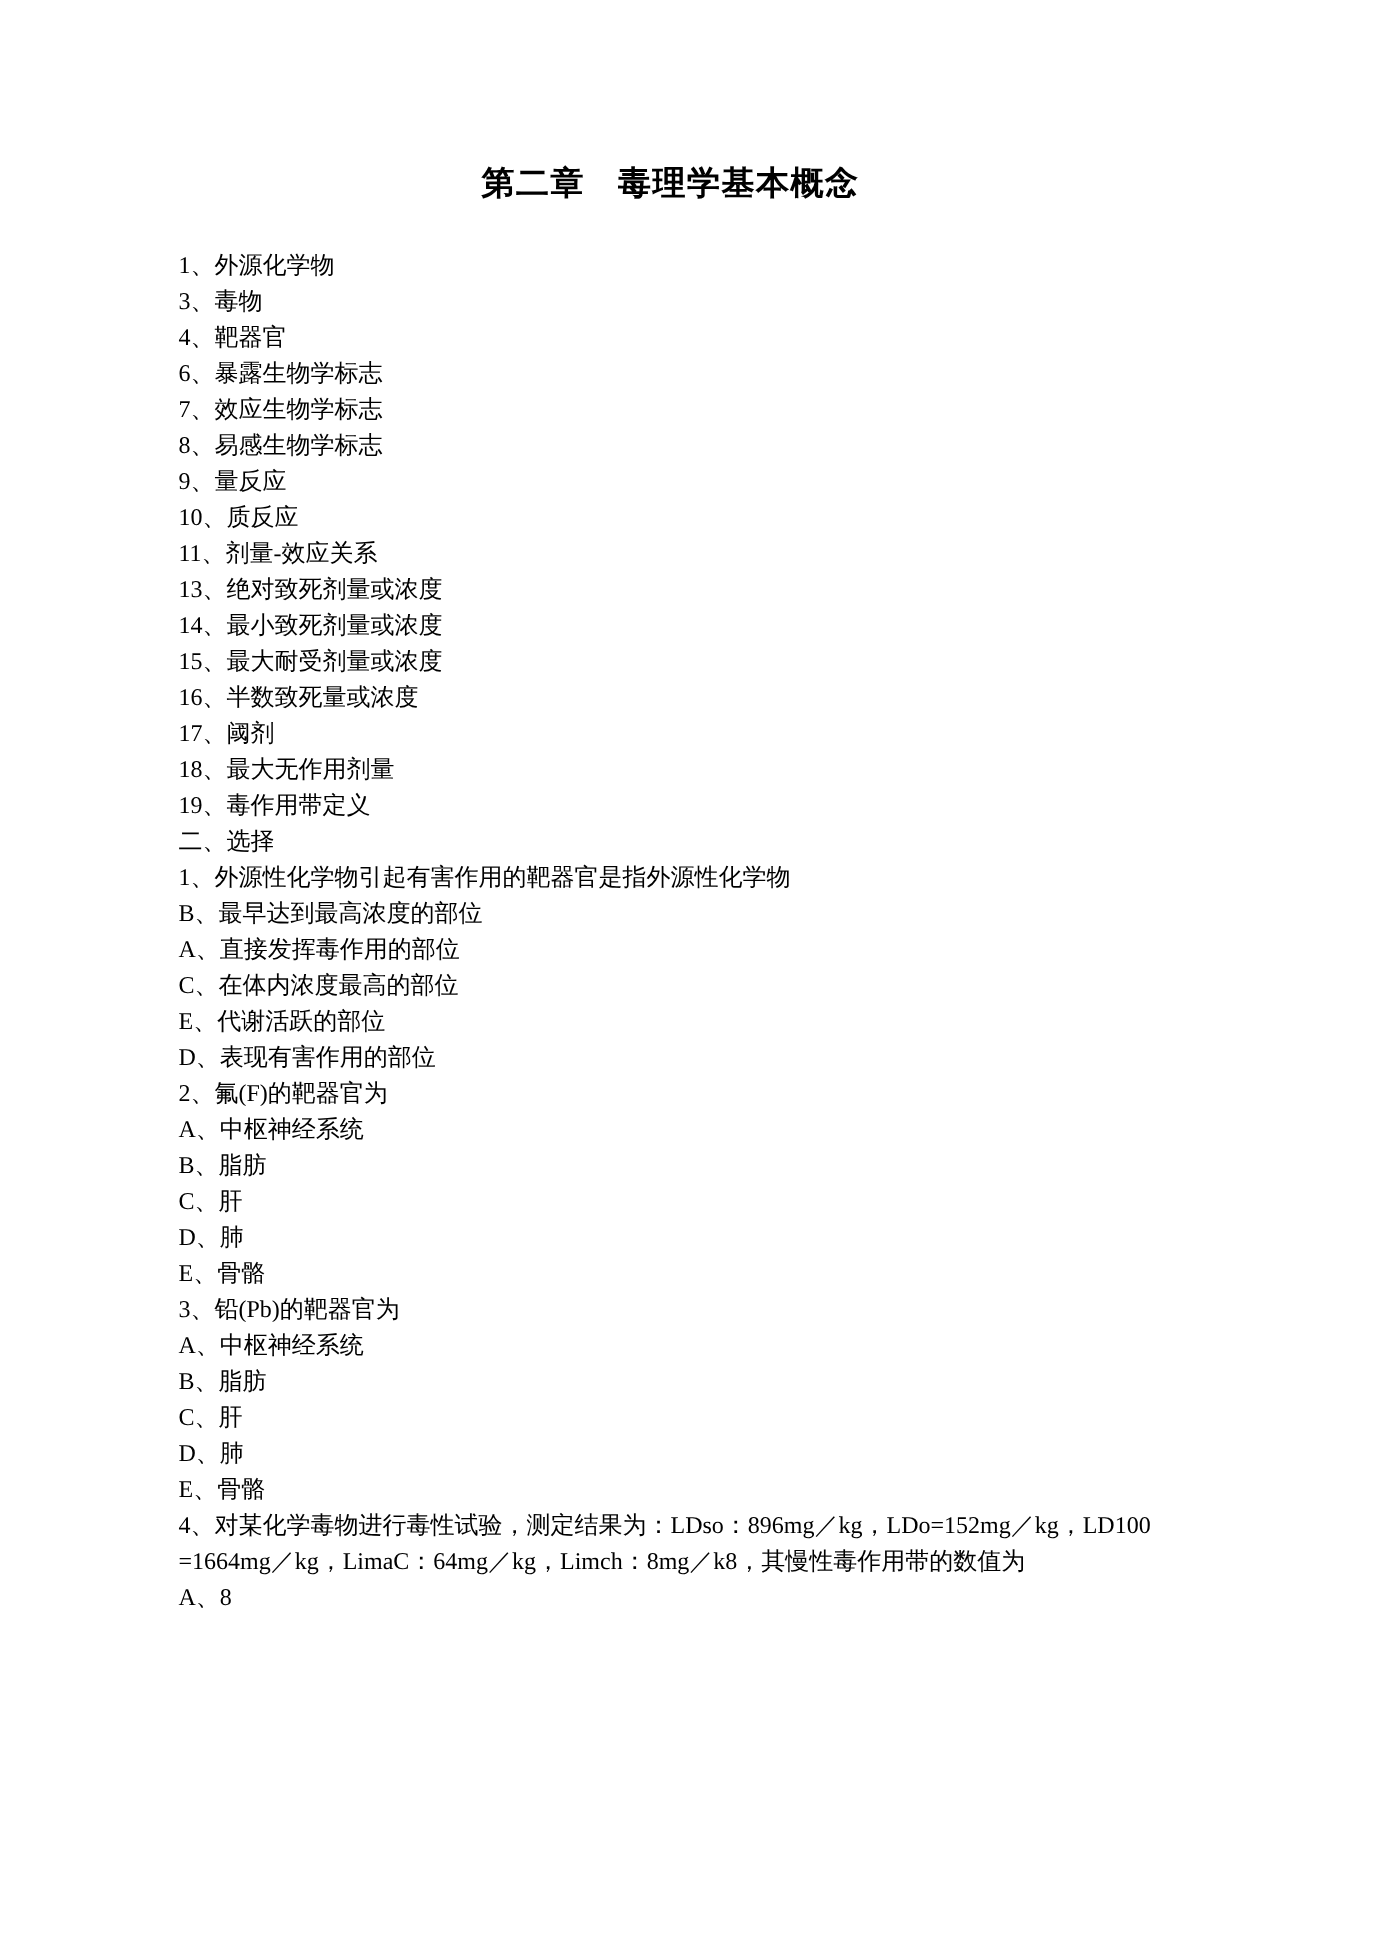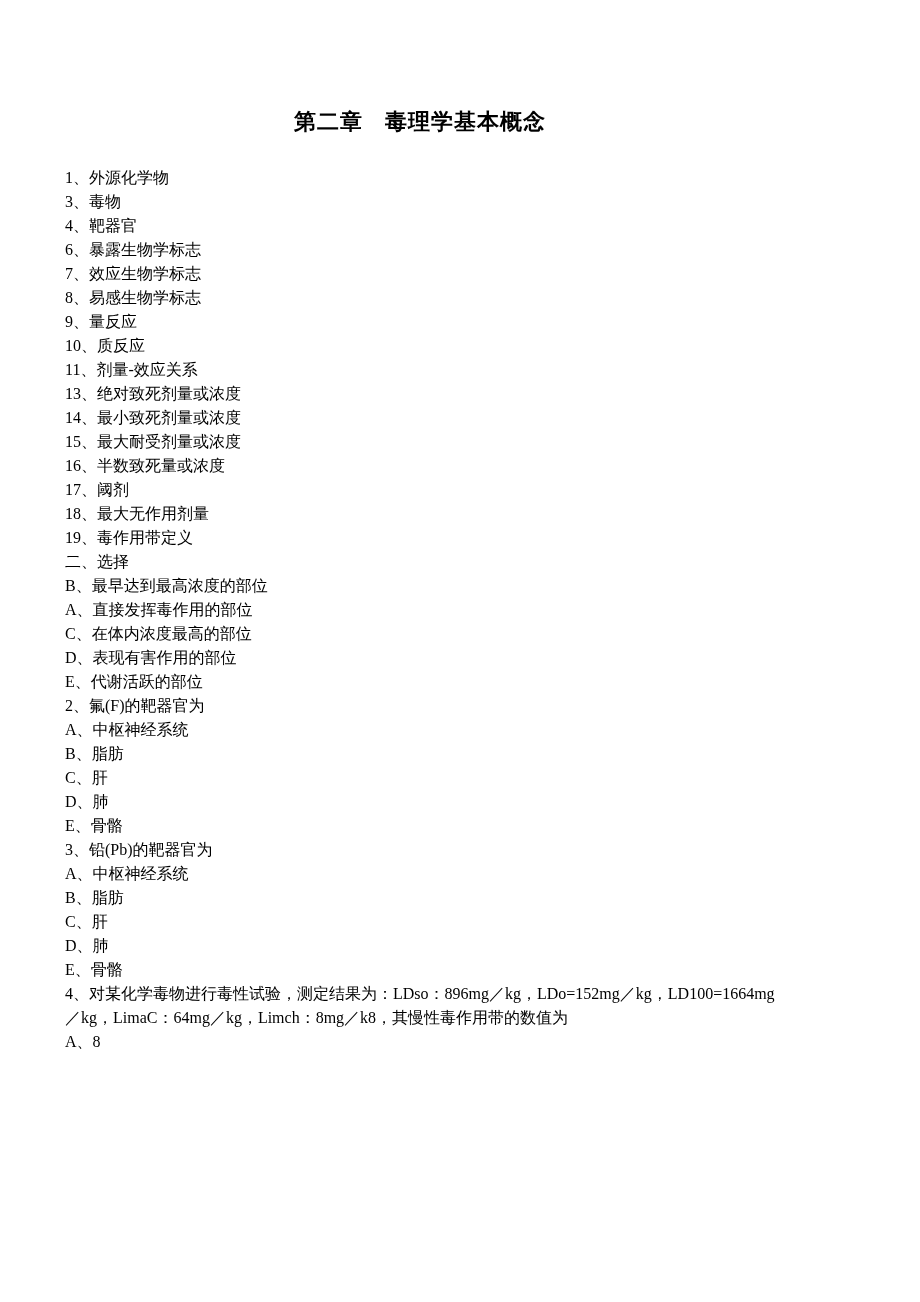--- a/index.html
+++ b/index.html
@@ -6,21 +6,21 @@
     margin: 0;
     padding: 0;
     background: #ffffff;
     font-family: "SimSun", "宋体", serif;
     font-size: 16px;
     color: #000000;
     line-height: 1.5;
     width: 920px;
   }
   .page {
-    padding: 105px 145px 60px 65px;
+    padding: 105px 145px 60px 119px;
   }
   .title {
     text-align: center;
     font-size: 22px;
     font-weight: bold;
     margin-bottom: 28px;
     font-family: "SimHei", "黑体", sans-serif;
     letter-spacing: 1px;
   }
   .title .gap {
@@ -50,25 +50,26 @@
       <div class="line">10、质反应</div>
       <div class="line">11、剂量-效应关系</div>
       <div class="line">13、绝对致死剂量或浓度</div>
       <div class="line">14、最小致死剂量或浓度</div>
       <div class="line">15、最大耐受剂量或浓度</div>
       <div class="line">16、半数致死量或浓度</div>
       <div class="line">17、阈剂</div>
       <div class="line">18、最大无作用剂量</div>
       <div class="line">19、毒作用带定义</div>
       <div class="line">二、选择</div>
+      <div class="line">1、外源性化学物引起有害作用的靶器官是指外源性化学物</div>
       <div class="line">B、最早达到最高浓度的部位</div>
       <div class="line">A、直接发挥毒作用的部位</div>
       <div class="line">C、在体内浓度最高的部位</div>
+      <div class="line">E、代谢活跃的部位</div>
       <div class="line">D、表现有害作用的部位</div>
-      <div class="line">E、代谢活跃的部位</div>
       <div class="line">2、氟(F)的靶器官为</div>
       <div class="line">A、中枢神经系统</div>
       <div class="line">B、脂肪</div>
       <div class="line">C、肝</div>
       <div class="line">D、肺</div>
       <div class="line">E、骨骼</div>
       <div class="line">3、铅(Pb)的靶器官为</div>
       <div class="line">A、中枢神经系统</div>
       <div class="line">B、脂肪</div>
       <div class="line">C、肝</div>

